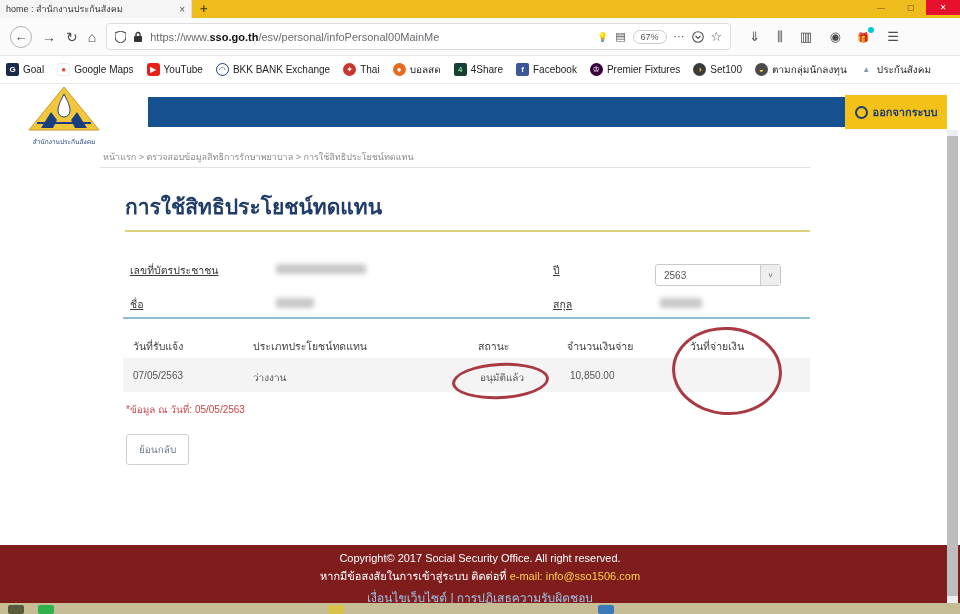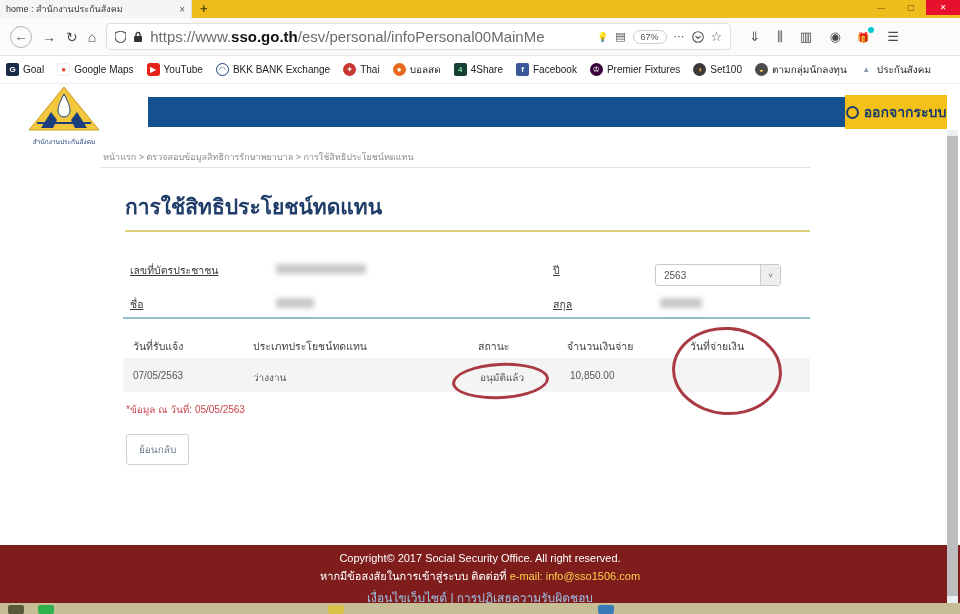--- a/index.html
+++ b/index.html
@@ -14,38 +14,38 @@
   .newtab-btn { position:absolute; left:200px; top:1px; font-size:13px; color:#5a4a00; font-weight:bold; }
   .win-controls { position:absolute; right:0; top:0; height:15px; display:flex; }
   .win-btn { width:30px; height:15px; font-size:8px; color:#5a4a00; display:flex; align-items:center; justify-content:center; }
   .win-btn.close { background:#e8112d; color:#fff; width:34px; }
 
   .navbar { position:absolute; left:0; top:18px; width:960px; height:38px; background:#fbfbfb; border-bottom:1px solid #e5e5e5; display:flex; align-items:center; }
   .nav-icons { display:flex; align-items:center; gap:10px; padding-left:10px; color:#4a4a4f; }
   .nav-ic { font-size:14px; line-height:1; }
   .back-circle { width:22px; height:22px; border:1px solid #b5b5b5; border-radius:50%; display:flex; align-items:center; justify-content:center; font-size:13px; }
   .urlbar { margin-left:10px; width:625px; height:27px; background:#fff; border:1px solid #ddd; border-radius:4px; display:flex; align-items:center; padding:0 8px; gap:7px; }
-  .url-text { font-size:15px; color:#6b6b70; white-space:nowrap; overflow:hidden; flex:1; }
+  .url-text { font-size:11px; color:#6b6b70; white-space:nowrap; overflow:hidden; flex:1; }
   .url-text b { color:#111; font-weight:bold; }
   .shield-svg, .lock-svg { flex:0 0 auto; }
   .zoom-pill { font-size:9px; color:#555; border:1px solid #ccc; border-radius:9px; padding:1px 7px; }
   .url-ic { font-size:11px; color:#55555a; }
   .right-icons { display:flex; align-items:center; gap:17px; margin-left:18px; color:#4a4a4f; }
   .ri { font-size:13px; line-height:1; position:relative; }
   .ri .dot { position:absolute; right:-4px; top:-3px; width:6px; height:6px; border-radius:50%; background:#00c8d7; }
 
   .bookmarksbar { position:absolute; left:0; top:56px; width:960px; height:28px; background:#fff; border-bottom:1px solid #ececec; display:flex; align-items:center; padding-left:6px; gap:13px; }
   .bm { display:flex; align-items:center; gap:4px; font-size:10px; color:#222; white-space:nowrap; }
   .fav { width:13px; height:13px; border-radius:2px; display:flex; align-items:center; justify-content:center; font-size:8px; color:#fff; font-weight:bold; flex:0 0 auto; }
 
   
   .site-header { position:absolute; left:0; top:84px; width:947px; height:62px; background:#fff; }
   .blue-band { position:absolute; left:148px; top:13px; width:799px; height:30px; background:#15508f; }
   .logout-block { position:absolute; right:0; top:11px; width:102px; height:34px; background:#f3c117; display:flex; align-items:center; justify-content:center; }
-  .logout-btn { display:flex; align-items:center; gap:5px; font-size:14px; font-weight:bold; color:#1a3c6e;justify-content:flex-end; }
+  .logout-btn { display:flex; align-items:center; gap:5px; font-size:11px; font-weight:bold; color:#1a3c6e;justify-content:flex-end; }
   .logout-ic { width:13px; height:13px; border:2px solid #1a3c6e; border-radius:50%; display:inline-block; }
   .logo-wrap { position:absolute; left:18px; top:2px; width:92px; text-align:center; }
   .logo-text { font-size:6.5px; color:#1b3f7e; margin-top:1px; }
 
   
   .crumb { position:absolute; left:103px; top:150px; font-size:9px; color:#8a8a8a; }
   .hr1 { position:absolute; left:100px; top:167px; width:710px; height:1px; background:#e2e2e2; }
   .page-title { position:absolute; left:125px; top:190px; font-size:21px; font-weight:bold; color:#1f3d68; }
   .hr-yellow { position:absolute; left:125px; top:230px; width:685px; height:2px; background:#ddd27a; }
 

